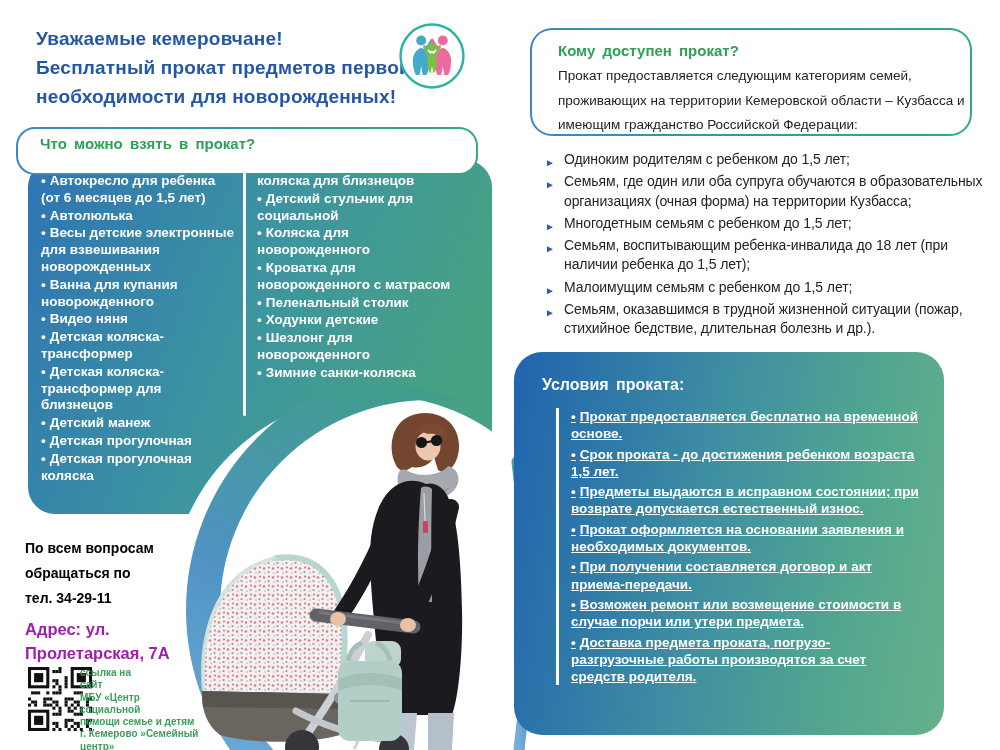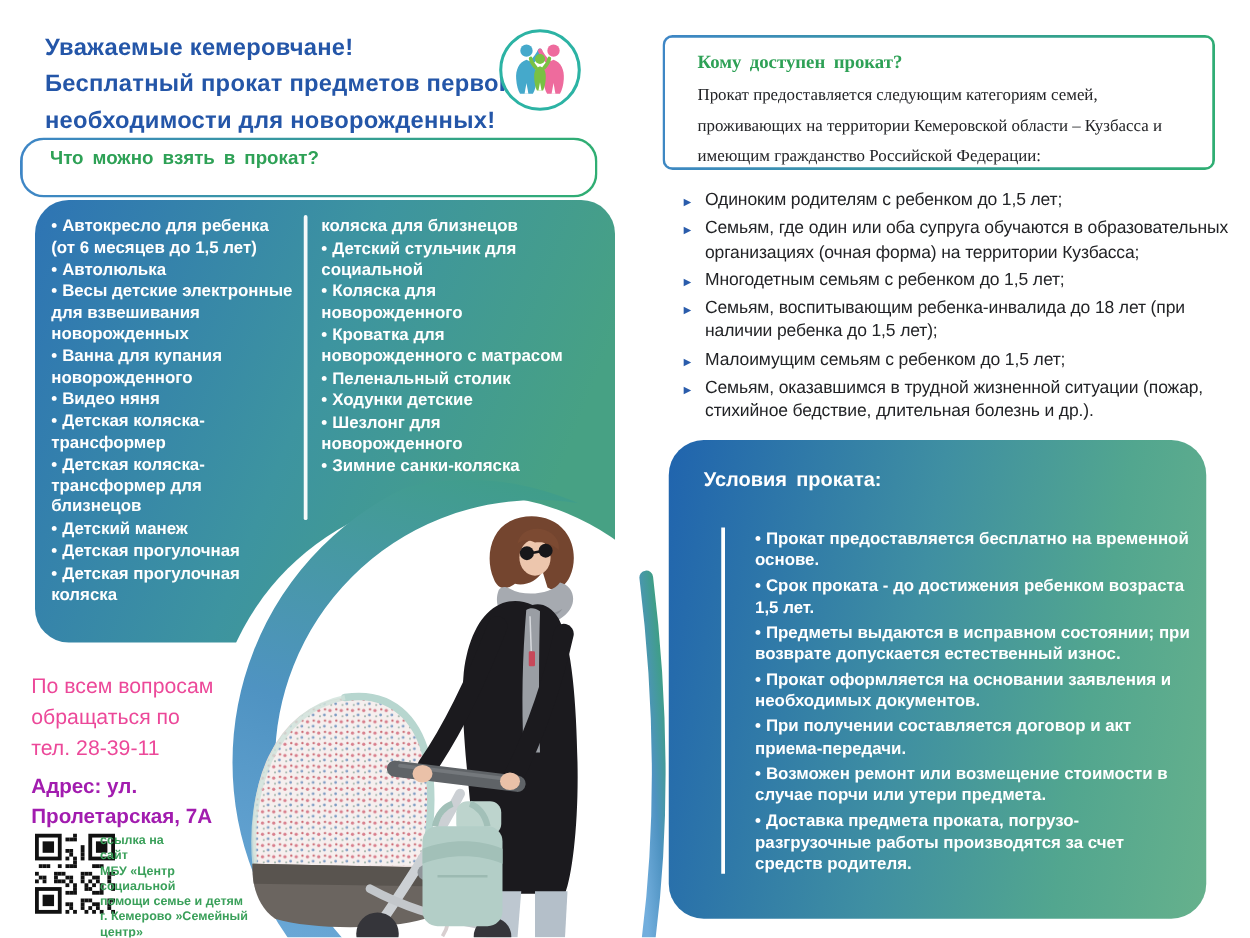--- a/index.html
+++ b/index.html
@@ -12,21 +12,21 @@
 
   
   .poster-title{
     left:36px;top:24px;width:380px;
     font-size:19px;font-weight:bold;line-height:29px;
     color:#2456a8;letter-spacing:.2px;
   }
 
   
   .pill{
-    left:16px;top:110px;width:462px;height:48px;
+    left:16px;top:127px;width:462px;height:48px;
     border:2.5px solid transparent;border-radius:19px;box-sizing:border-box;
     background:linear-gradient(#fff,#fff) padding-box,
                linear-gradient(90deg,#3e86c6,#2fae72) border-box;
   }
   .pill .q{
     position:absolute;left:22px;top:6px;
     font-size:15px;font-weight:bold;color:#2ea156;word-spacing:3px;
   }
 
   
@@ -37,67 +37,66 @@
   .rental-col ul{list-style:none;margin:3px;padding:0;}
   .rental-col li{margin:0 0 1px 0;}
   .divider{
     left:243px;top:172px;width:2.5px;height:244px;
     background:rgba(255,255,255,.95);z-index:4;border-radius:2px;
   }
   .bu{margin-right:4px;}
 
   
   .contact-phone{
-    left:25px;top:536px;font-size:17px;font-weight:normal;
-    line-height:25px;color:#ec4899;z-index:6;
+    left:25px;top:536px;font-size:14px;font-weight:bold;
+    line-height:25px;color:#000000;z-index:6;
   }
   .contact-address{
     left:25px;top:617px;font-size:16.5px;font-weight:bold;
     line-height:24px;color:#a21caf;z-index:6;
   }
   .qr{left:28px;top:666px;width:64px;height:66px;z-index:6;}
   .qr-caption{
     left:80px;top:667px;width:120px;z-index:6;
     font-size:10px;font-weight:bold;line-height:12.3px;color:#3aa05a;
   }
 
   
   .elig-box{
     left:530px;top:28px;width:442px;height:108px;box-sizing:border-box;
-    border:2.5px solid transparent;border-radius:8px;
+    border:2.5px solid transparent;border-radius:22px;
     background:linear-gradient(#fff,#fff) padding-box,
                linear-gradient(100deg,#3e86c6,#2fae72) border-box;
     padding:12px 0 0 26px;
-    font-family:Liberation Serif, serif;
   }
   .elig-box .q{font-size:15px;font-weight:bold;color:#2ea156;word-spacing:3px;}
   .elig-intro{
     margin-top:5px;font-size:13.5px;color:#222326;line-height:24.5px;
   }
 
   
   .elig-list{left:545px;top:150px;width:438px;}
   .elig-list ul{list-style:none;margin:0;padding:0;}
   .elig-list li{
     position:relative;padding-left:19px;margin-bottom:3px;
     font-size:14px;color:#222326;line-height:19.3px;letter-spacing:-.1px;
   }
   .aw{position:absolute;left:0;top:3px;font-size:10px;color:#2a5cab;}
 
   
   .cond-panel{
-    left:535px;top:352px;width:430px;height:383px;box-sizing:border-box;
+    left:514px;top:352px;width:430px;height:383px;box-sizing:border-box;
     border-radius:28px;
     background:linear-gradient(100deg,#2064ae 0%,#3f8fa2 45%,#52a68f 75%,#66b18c 100%);
     padding:24px 0 0 28px;color:#ffffff;
   }
   .cond-title{font-size:16px;font-weight:bold;word-spacing:3px;}
   .cond-list{
-    margin:28px 0 0 14px;border-left:3px solid #ffffff;
-    padding-left:24px;width:350px;
+    margin:14px 0 0 14px;border-left:3px solid #ffffff;
+    padding-left:12px;width:350px;text-decoration:underline;
   }
   .cond-list ul{list-style:none;margin:0;padding:0;}
   .cond-list li{
     font-size:13.5px;font-weight:bold;line-height:17.3px;margin-bottom:3px;
   }
 
   svg{display:block;}
 </style>
 </head>
 <body>
@@ -184,21 +183,21 @@
     <li><span class="bu">•</span><span>Пеленальный столик</span></li>
     <li><span class="bu">•</span><span>Ходунки детские</span></li>
     <li><span class="bu">•</span><span>Шезлонг для новорожденного</span></li>
     <li><span class="bu">•</span><span>Зимние санки-коляска</span></li>
   </ul>
 </div>
 
 <div class="abs contact-phone">
   <div>По всем вопросам</div>
   <div>обращаться по</div>
-  <div>тел. 28-39-11</div>
+  <div>тел. 34-29-11</div>
 </div>
 <div class="abs contact-address">
   <div>Адрес: ул.</div>
   <div>Пролетарская, 7А</div>
 </div>
 
 <div class="abs qr">
   <svg id="qrsvg" width="64" height="66" viewBox="0 0 63 63">
     <rect x="0" y="0" width="63" height="63" fill="#ffffff"></rect>
   <rect x="30" y="0" width="3" height="3" fill="#111"></rect>

